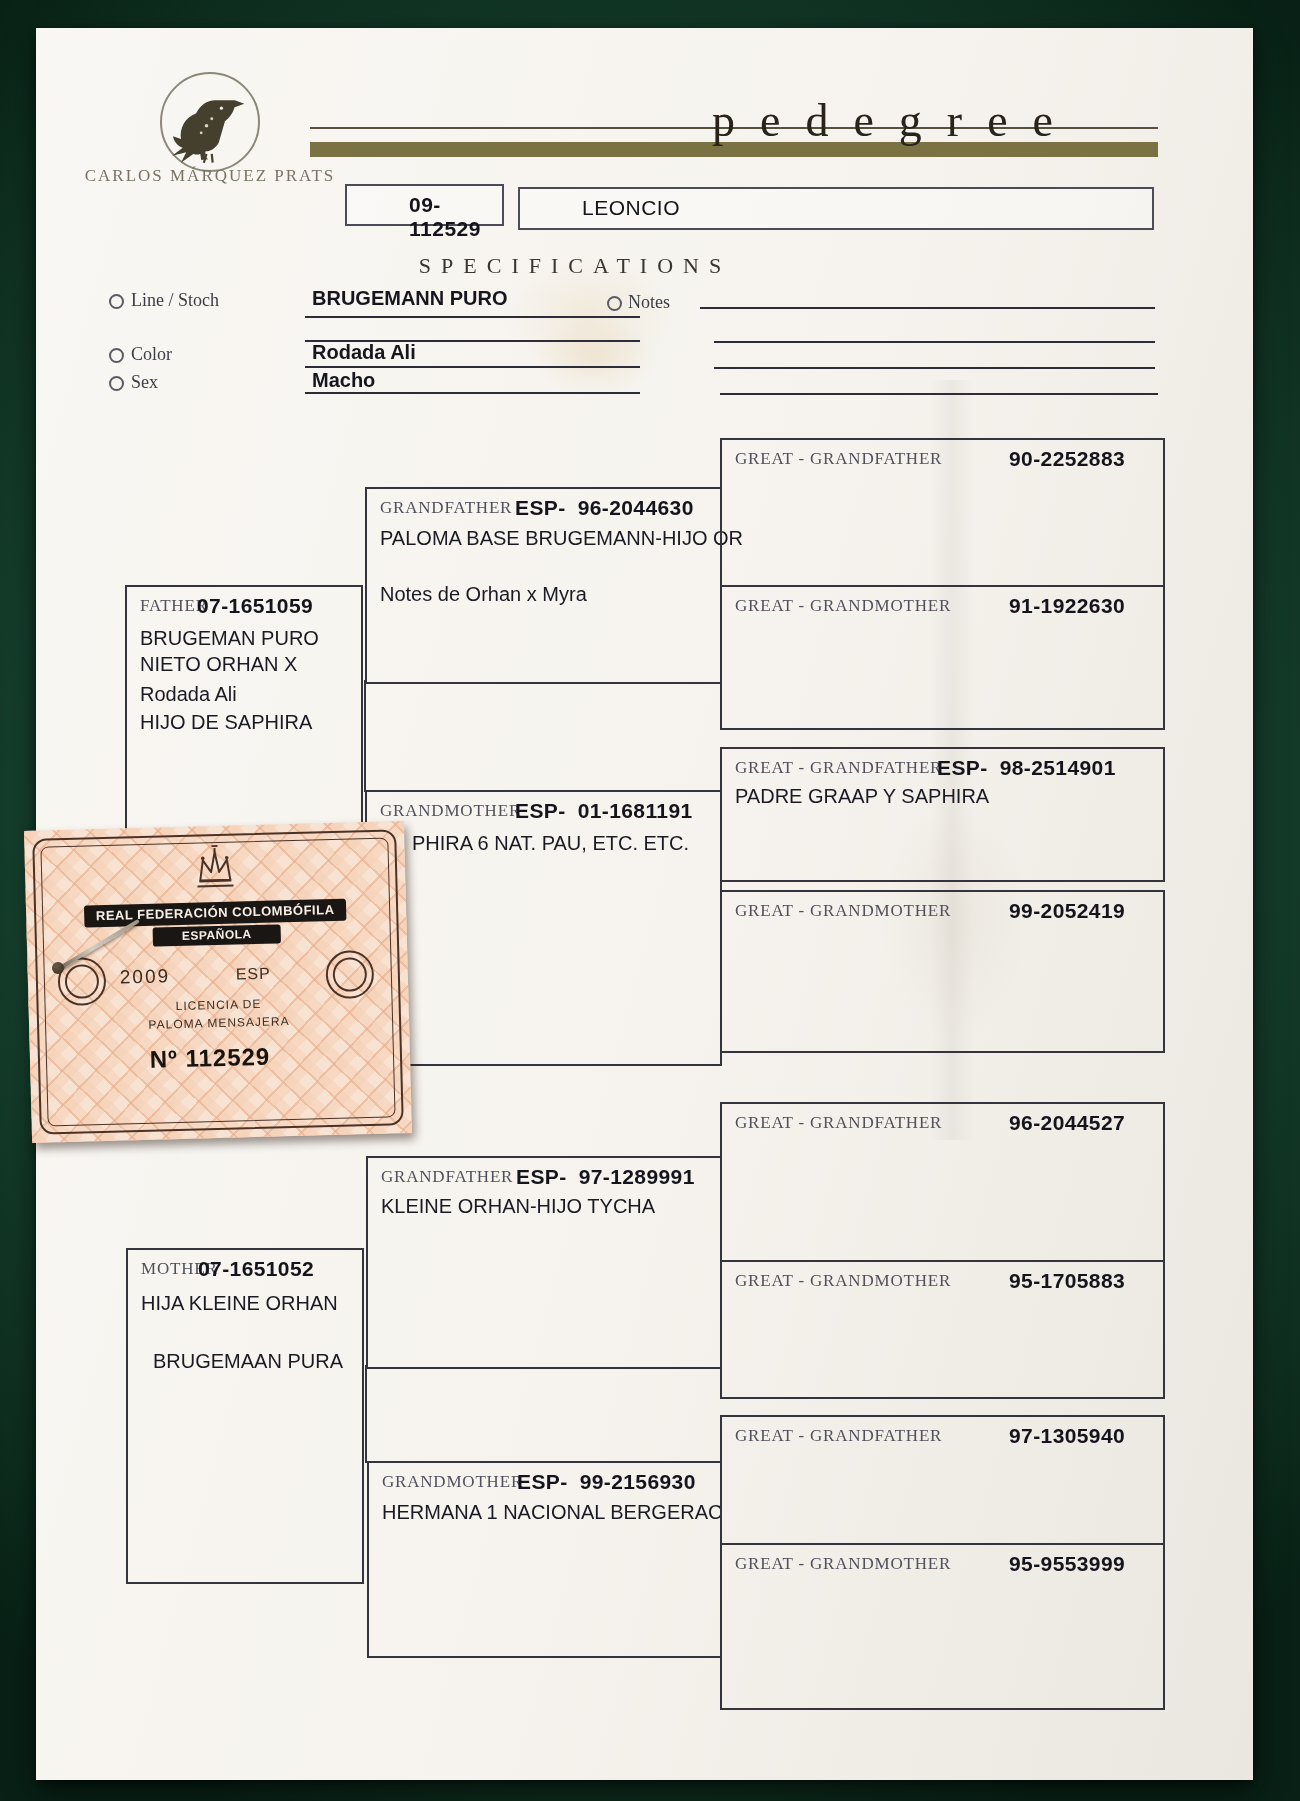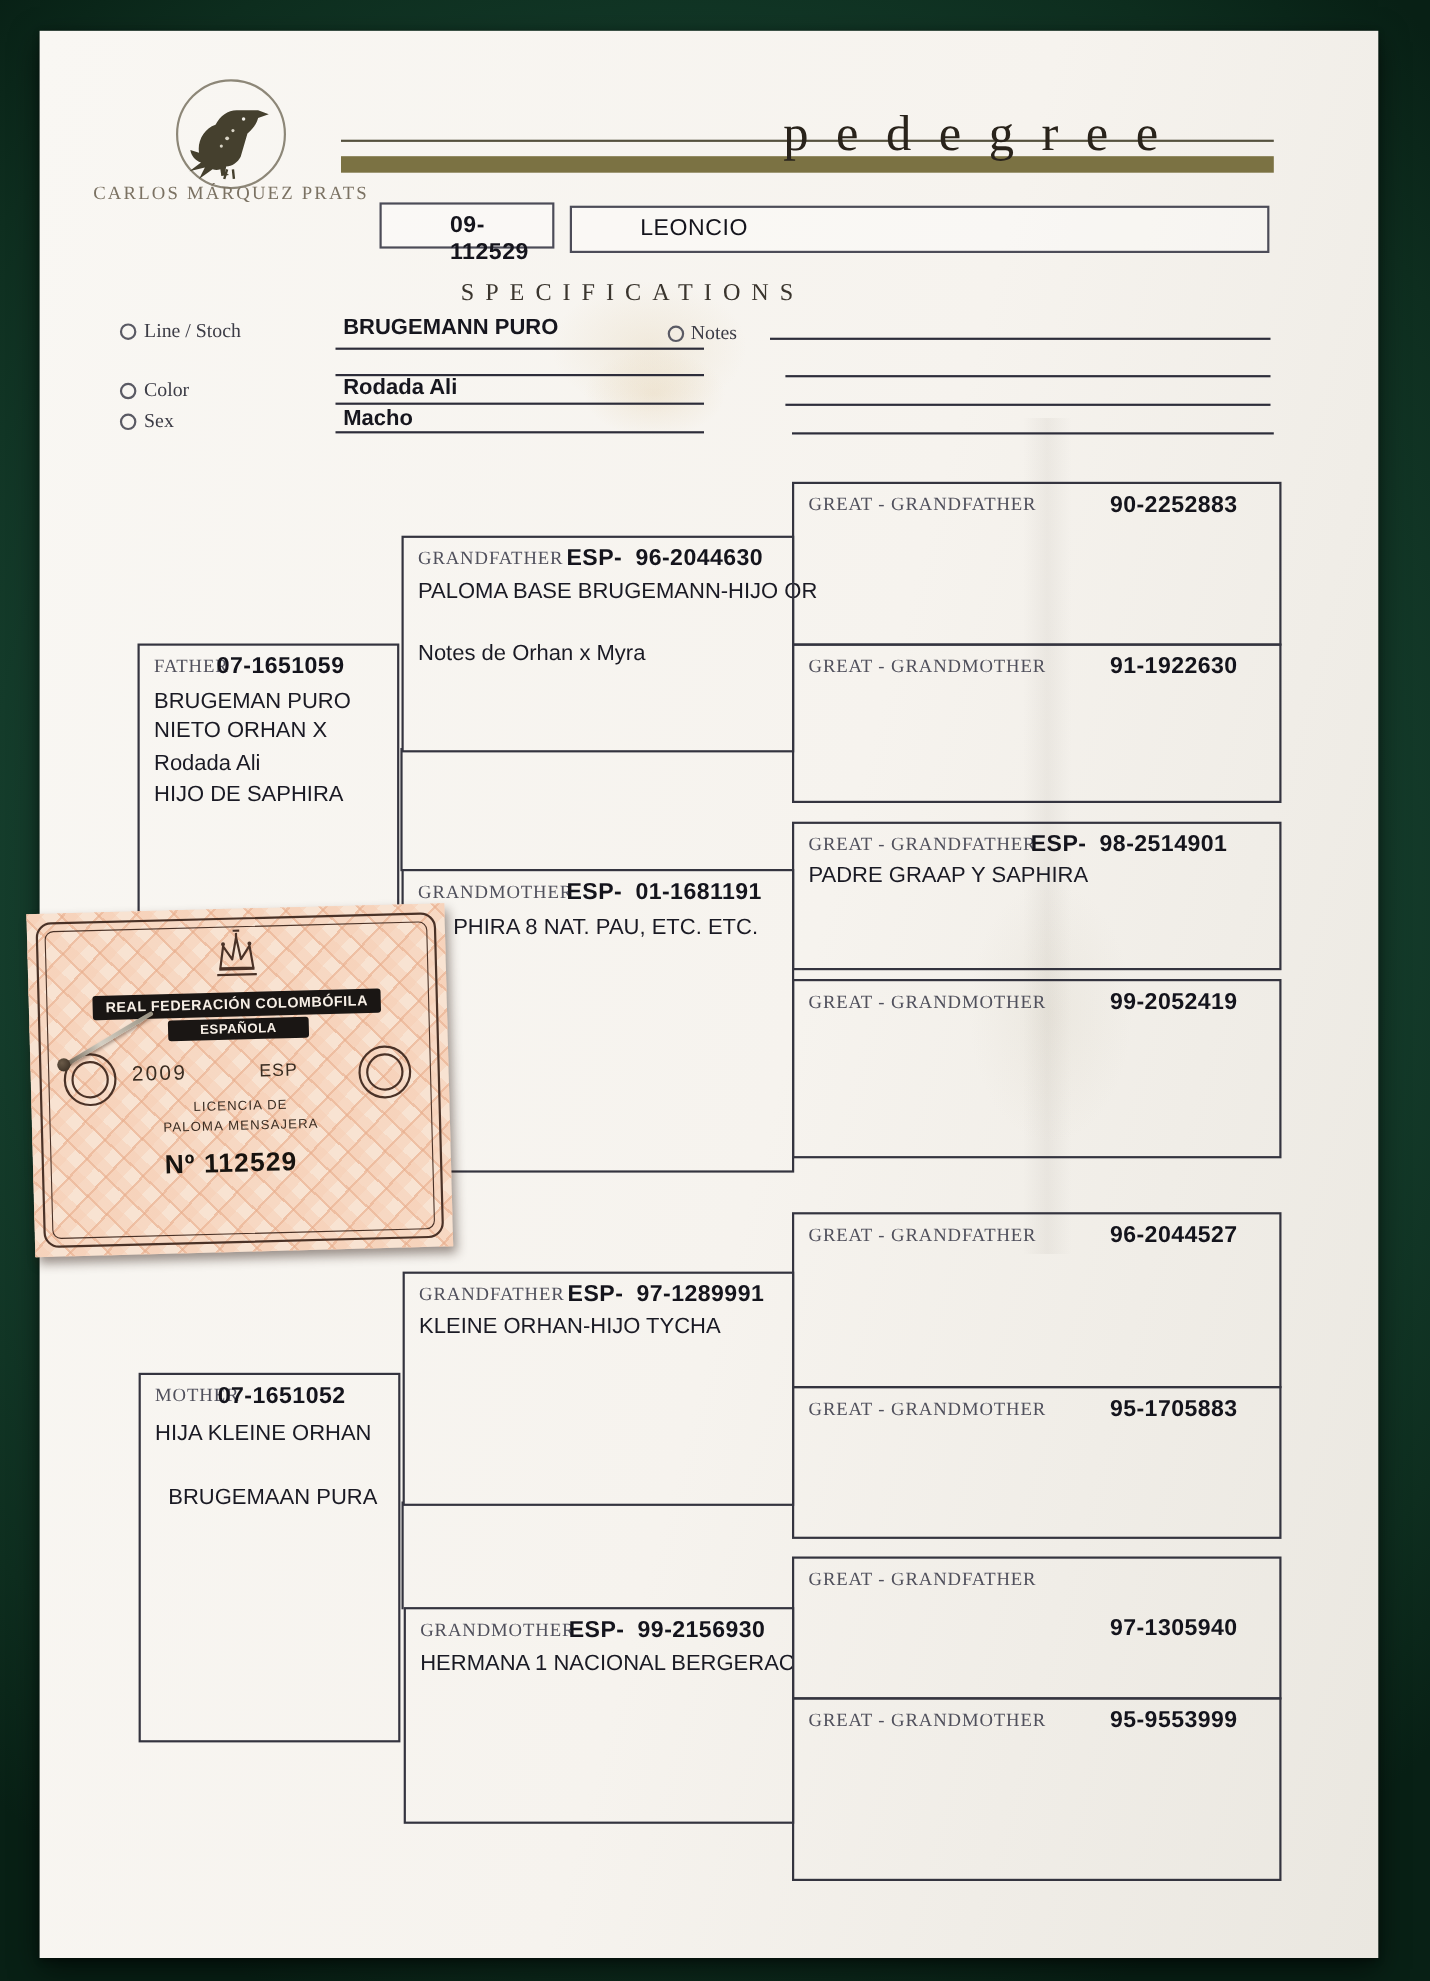--- a/index.html
+++ b/index.html
@@ -143,21 +143,21 @@
     <span class="pring" style="left:148px;"><span class="prefix">ESP-</span><span>96-2044630</span></span>
     <div class="pline" style="top:38px;">PALOMA BASE BRUGEMANN-HIJO OR</div>
     <div class="pline" style="top:94px;">Notes de Orhan x Myra</div>
   </div>
 
   <div class="vline" style="left:364px;top:680px;height:112px;"></div>
 
   <div class="pbox" style="left:365px;top:790px;width:353px;height:272px;">
     <span class="plabel">GRANDMOTHER</span>
     <span class="pring" style="left:148px;"><span class="prefix">ESP-</span><span>01-1681191</span></span>
-    <div class="pline" style="top:40px;left:45px;">PHIRA 8 NAT. PAU, ETC. ETC.</div>
+    <div class="pline" style="top:40px;left:45px;">PHIRA 6 NAT. PAU, ETC. ETC.</div>
   </div>
 
   <div class="pbox" style="left:720px;top:438px;width:441px;height:145px;">
     <span class="plabel">GREAT - GRANDFATHER</span>
     <span class="pring" style="left:287px;text-align:center;">90-2252883</span>
   </div>
   <div class="pbox" style="left:720px;top:585px;width:441px;height:141px;">
     <span class="plabel">GREAT - GRANDMOTHER</span>
     <span class="pring" style="left:287px;">91-1922630</span>
   </div>
@@ -197,21 +197,21 @@
     <span class="plabel">GREAT - GRANDFATHER</span>
     <span class="pring" style="left:287px;">96-2044527</span>
   </div>
   <div class="pbox" style="left:720px;top:1260px;width:441px;height:135px;">
     <span class="plabel">GREAT - GRANDMOTHER</span>
     <span class="pring" style="left:287px;">95-1705883</span>
   </div>
 
   <div class="pbox" style="left:720px;top:1415px;width:441px;height:126px;">
     <span class="plabel">GREAT - GRANDFATHER</span>
-    <span class="pring" style="left:287px;margin-top:44px;">97-1305940</span>
+    <span class="pring" style="left:287px;">97-1305940</span>
   </div>
   <div class="pbox" style="left:720px;top:1543px;width:441px;height:163px;">
     <span class="plabel">GREAT - GRANDMOTHER</span>
     <span class="pring" style="left:287px;">95-9553999</span>
   </div>
 
   <div class="sticker">
     <div class="frame-outer"></div>
     <div class="frame-inner"></div>
     <span class="crown">

